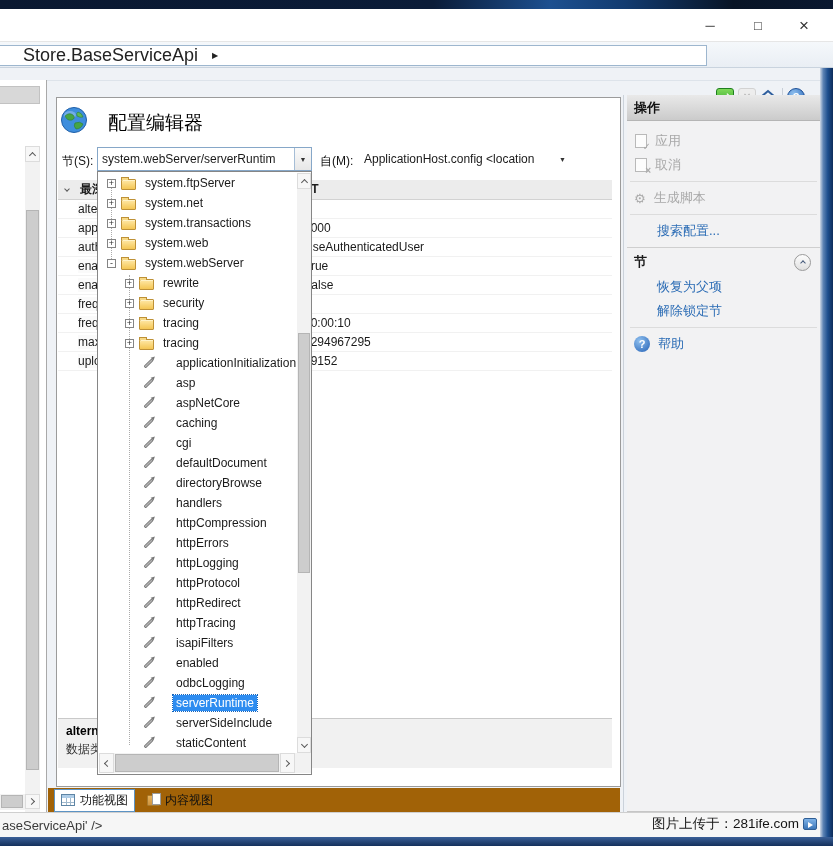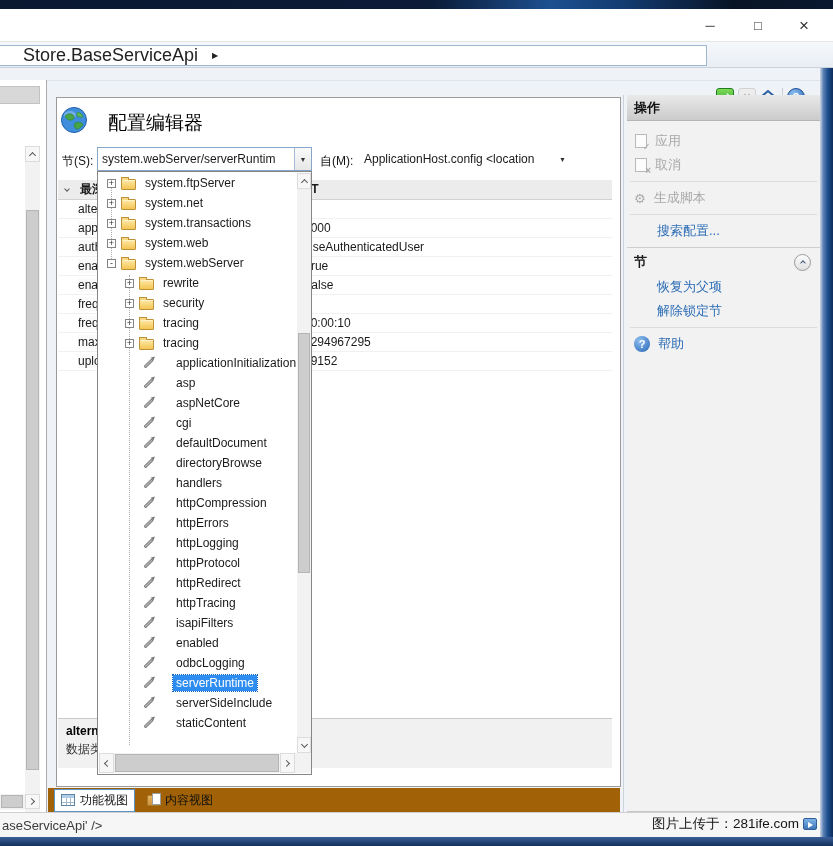--- a/index.html
+++ b/index.html
@@ -311,20 +311,24 @@
         <div class="trow lvl2 sec">
           <span class="pencil"></span>
           <span class="tlabel">asp</span>
         </div>
         <div class="trow lvl2 sec">
           <span class="pencil"></span>
           <span class="tlabel">aspNetCore</span>
         </div>
         <div class="trow lvl2 sec">
           <span class="pencil"></span>
+          <span class="tlabel">caching</span>
+        </div>
+        <div class="trow lvl2 sec">
+          <span class="pencil"></span>
           <span class="tlabel">cgi</span>
         </div>
         <div class="trow lvl2 sec">
           <span class="pencil"></span>
           <span class="tlabel">defaultDocument</span>
         </div>
         <div class="trow lvl2 sec">
           <span class="pencil"></span>
           <span class="tlabel">directoryBrowse</span>
         </div>

